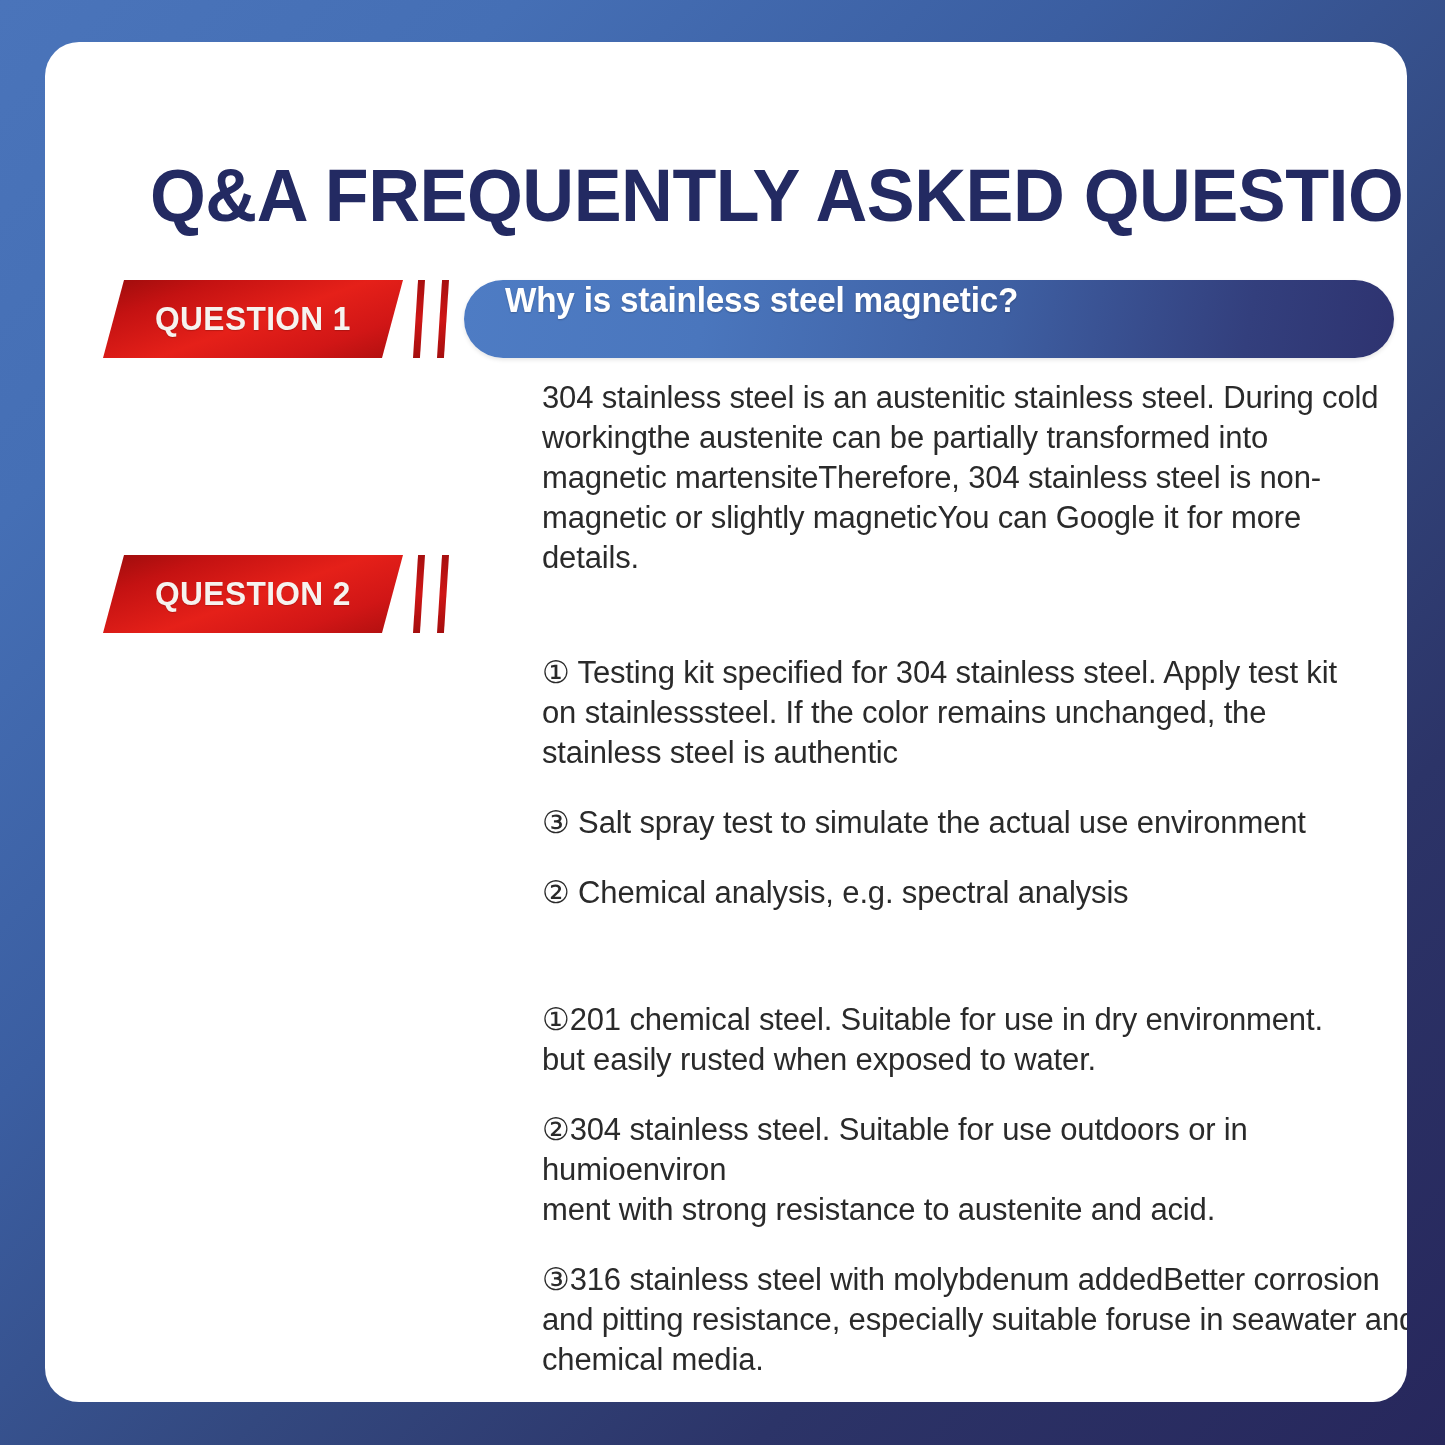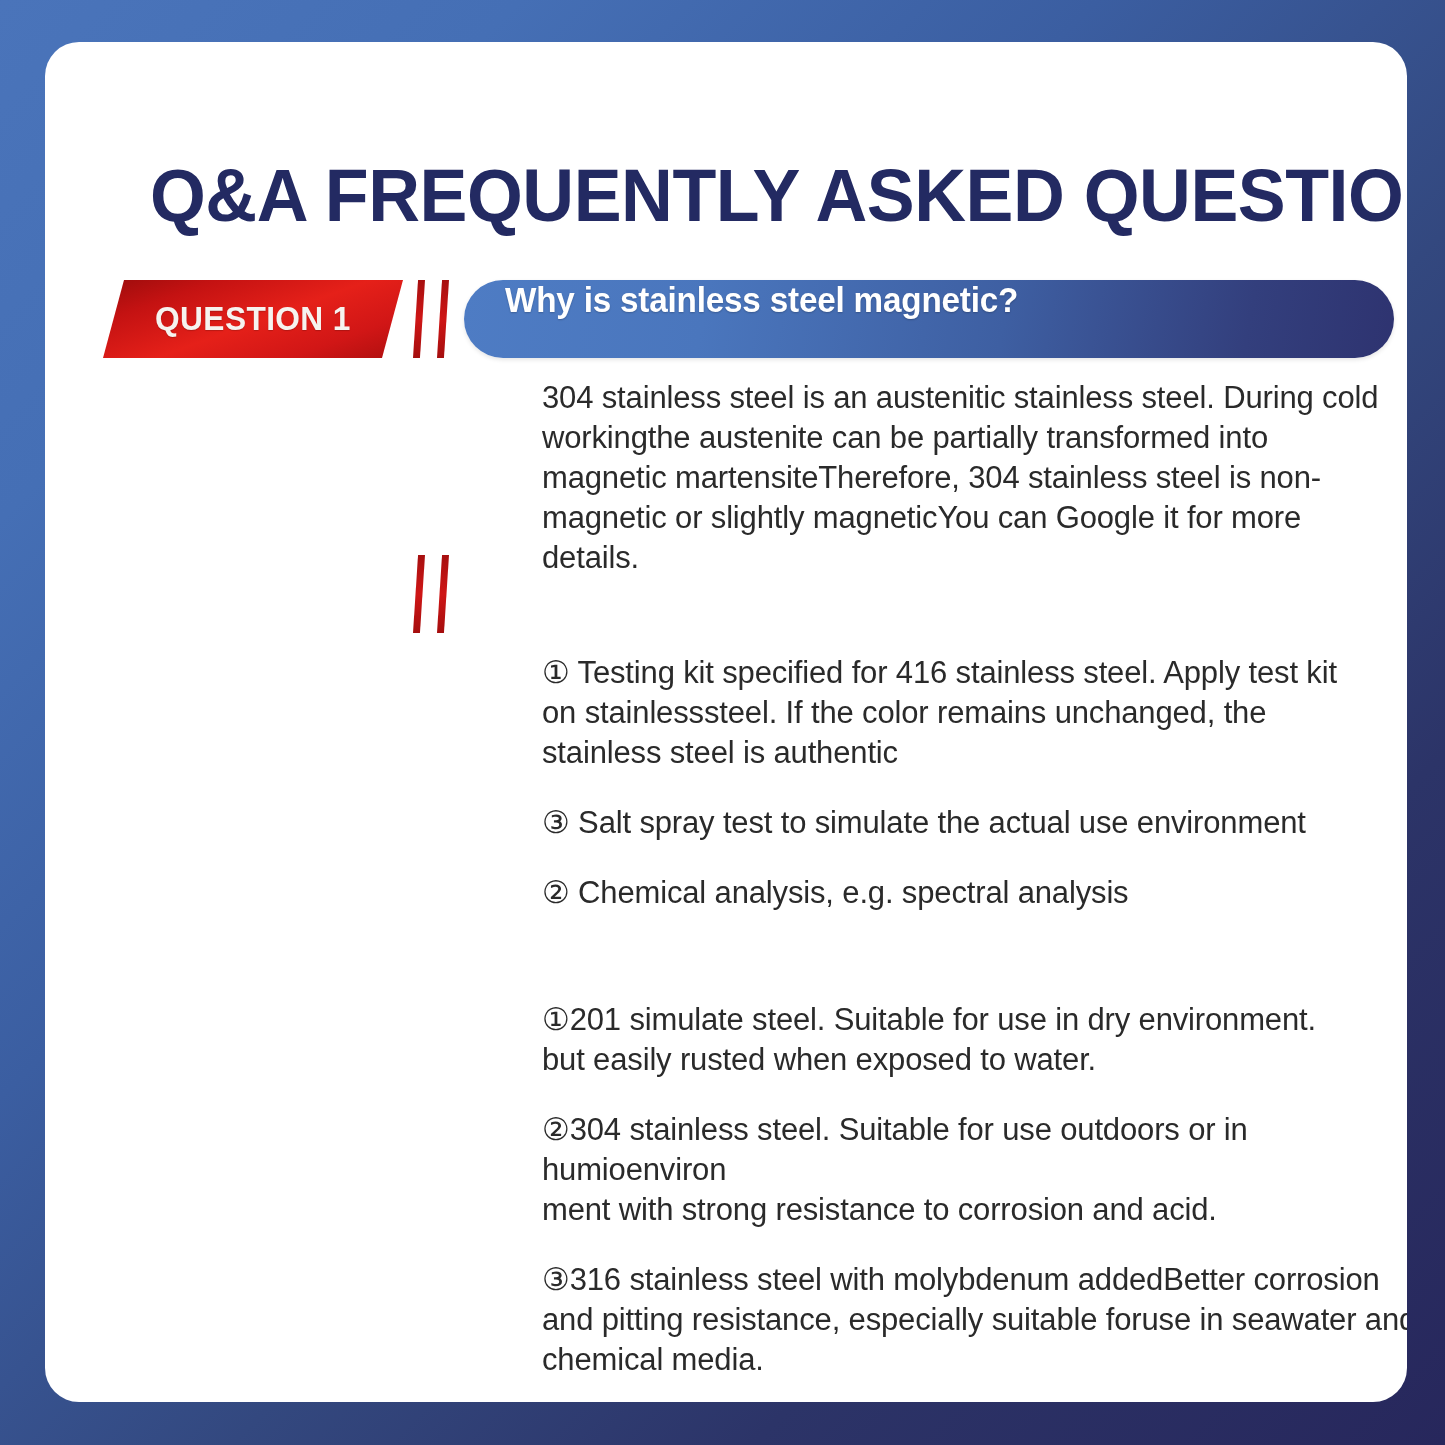--- a/index.html
+++ b/index.html
@@ -161,34 +161,37 @@
       <div class="q-pill" style="width:930px;">
         <span class="q-pill-text">Why is stainless steel magnetic?</span>
       </div>
     </div>
 
     <div class="answer" style="top:336px; width:842px;">
       <p>304 stainless steel is an austenitic stainless steel. During cold workingthe austenite can be partially transformed into magnetic martensiteTherefore, 304 stainless steel is non-magnetic or slightly magneticYou can Google it for more details.</p>
     </div>
 
     <div class="q-row" style="top:513px;">
+      <div class="q-banner">
+        <span class="q-banner-label">QUESTION 2</span>
+      </div>
       <div class="q-slash s1"></div>
       <div class="q-slash s2"></div>
     </div>
 
     <div class="answer" style="top:611px; width:800px;">
-      <p>① Testing kit specified for 416 stainless steel. Apply test kit on stainlesssteel. If the color remains unchanged, the stainless steel is authentic</p>
+      <p>① Testing kit specified for 304 stainless steel. Apply test kit on stainlesssteel. If the color remains unchanged, the stainless steel is authentic</p>
       <p>③ Salt spray test to simulate the actual use environment</p>
       <p>② Chemical analysis, e.g. spectral analysis</p>
     </div>
 
 
     <div class="answer" style="top:958px; width:880px;">
-      <p>①201 simulate steel. Suitable for use in dry environment.
+      <p>①201 chemical steel. Suitable for use in dry environment.
 but easily rusted when exposed to water.</p>
       <p>②304 stainless steel. Suitable for use outdoors or in humioenviron
-ment  with strong resistance to corrosion and acid.</p>
+ment  with strong resistance to austenite and acid.</p>
       <p>③316 stainless steel with molybdenum addedBetter corrosion and pitting resistance, especially suitable foruse in seawater and chemical media.</p>
 
     </div>
 
   </div>
 </div>
 
 </body></html>

